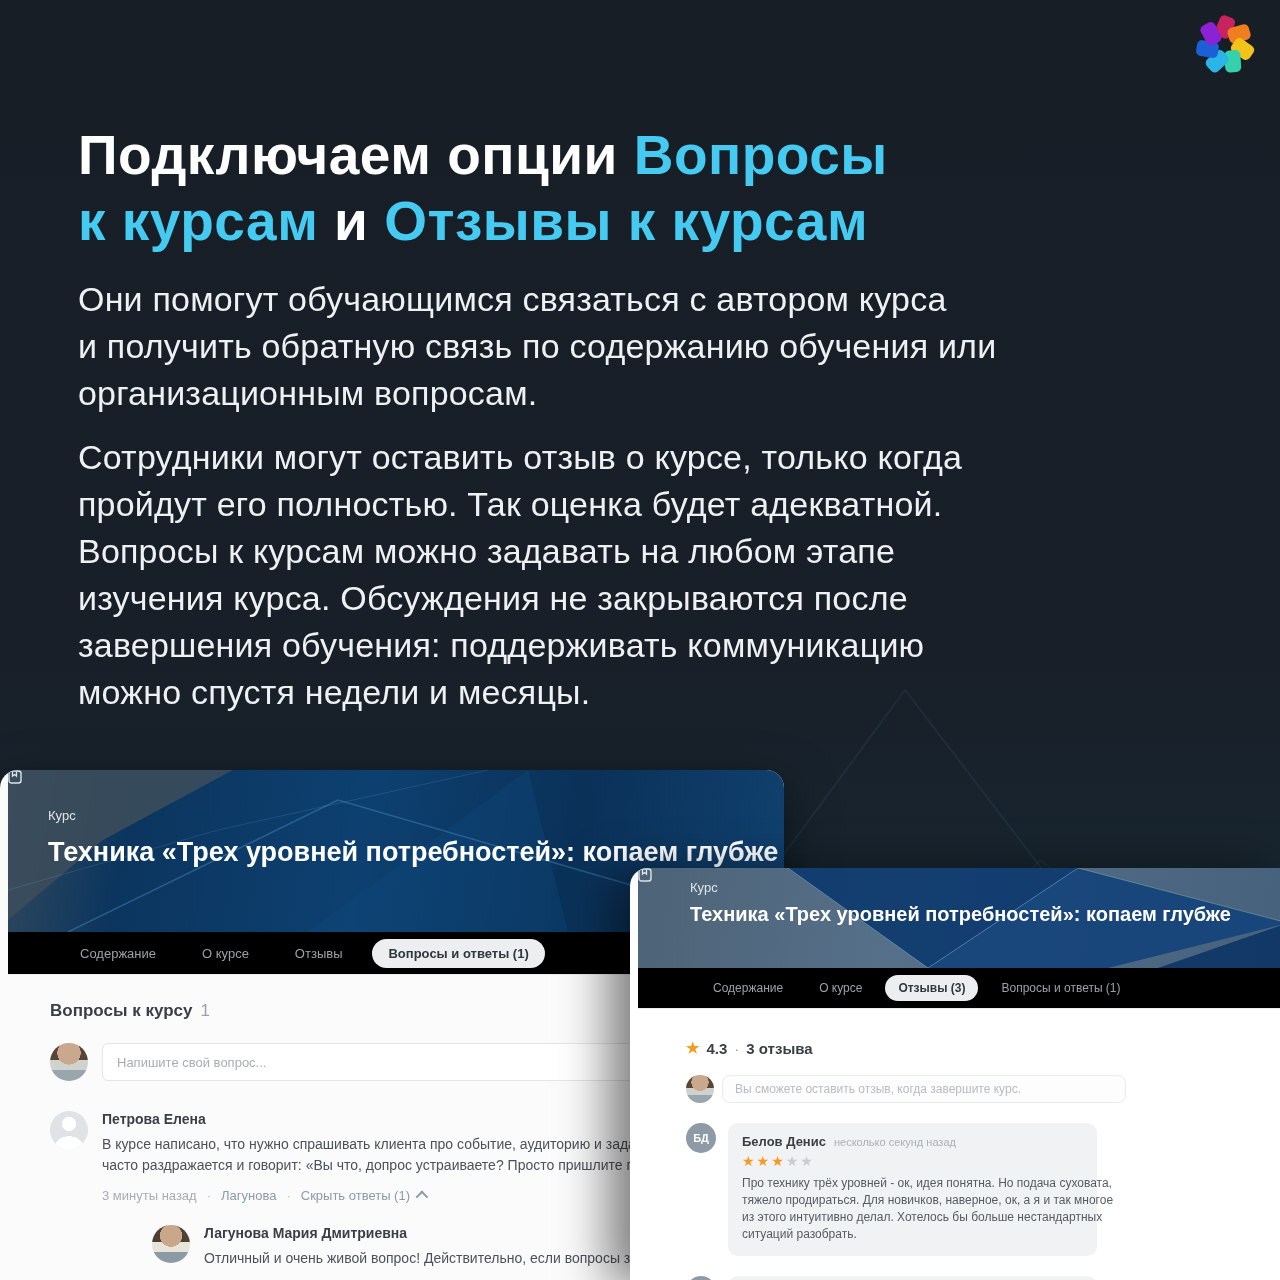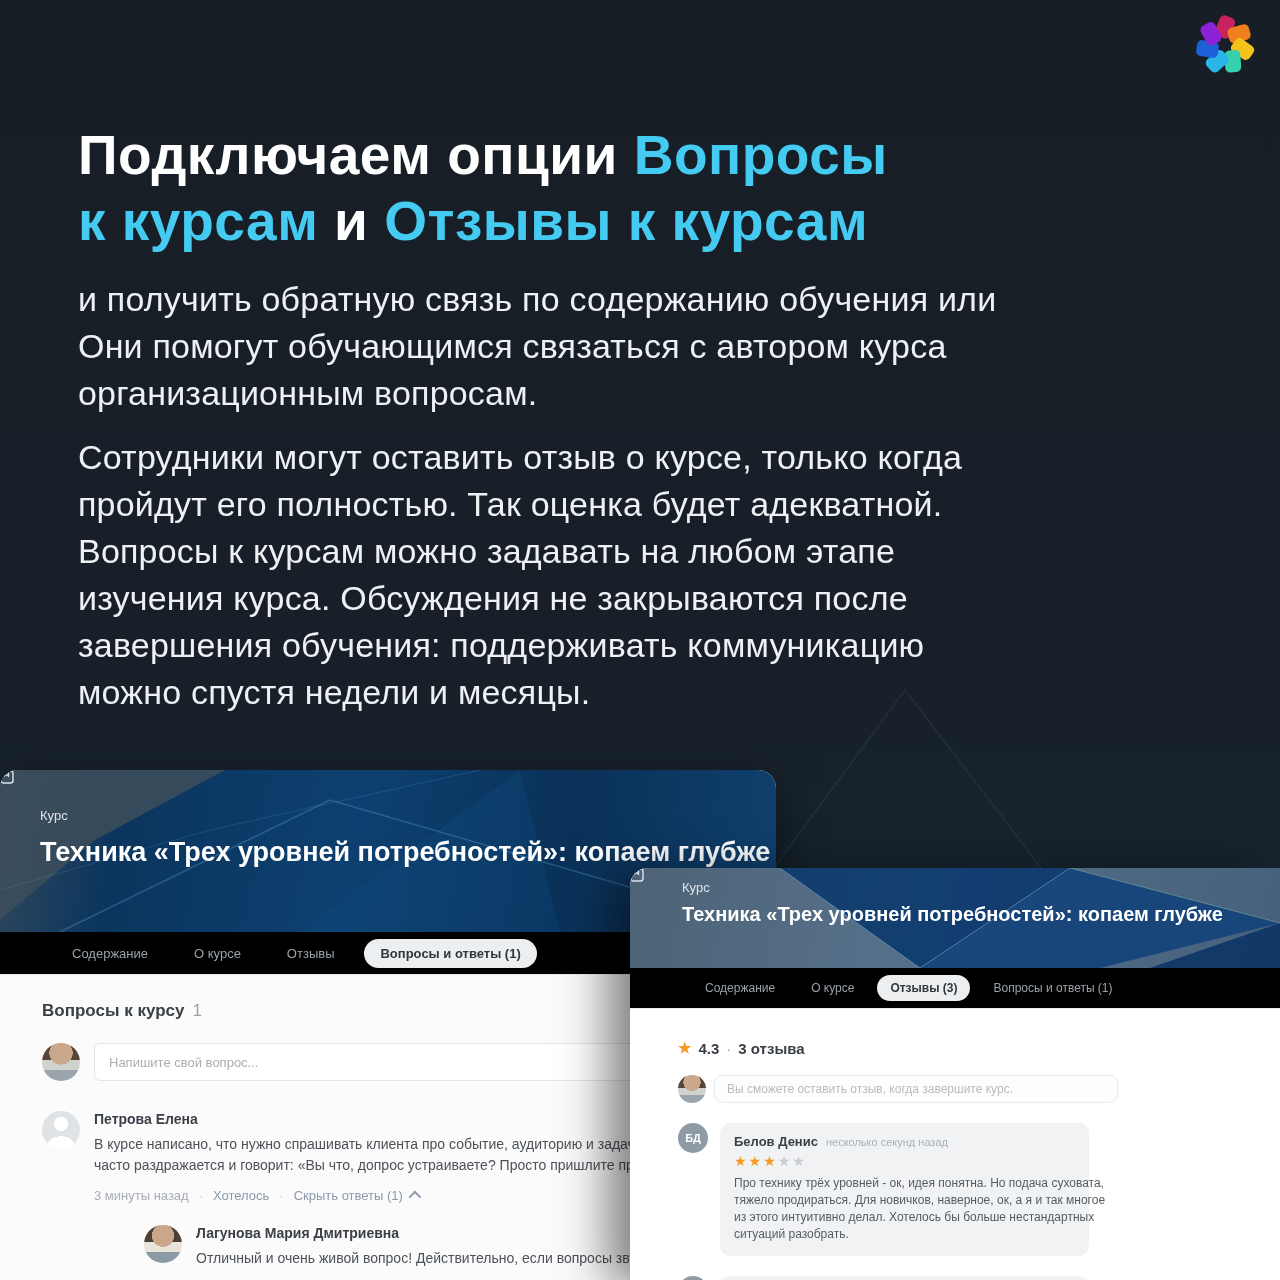--- a/index.html
+++ b/index.html
@@ -13,21 +13,21 @@
   
   .logo{position:absolute;top:14px;right:24px;width:62px;height:62px;}
   .headline{position:absolute;left:78px;top:122px;font-size:55px;font-weight:700;
             line-height:66px;color:#ffffff;letter-spacing:.5px;}
   .headline .accent{color:#45cbf1;}
   .para{position:absolute;left:78px;color:#eef1f4;font-size:34px;line-height:47px;letter-spacing:.2px;}
   #para1{top:276px;}
   #para2{top:434px;}
 
   
-  .card{position:absolute;background:#fff;box-shadow:0 18px 50px rgba(0,0,0,.5);}
+  .card{position:absolute;background:#fff;box-shadow:0 18px 50px rgba(0,0,0,.5);padding-left:8px;}
   .banner{position:relative;overflow:hidden;}
   .banner svg{position:absolute;inset:0;}
   .badge{position:relative;display:flex;align-items:center;gap:6px;color:#dde4ea;font-size:13px;}
   .course-title{position:relative;color:#fff;font-weight:700;}
   .tabbar{display:flex;align-items:center;background:#000000;border-bottom:1px solid #ececec;}
   .tab{font-size:13px;color:#9aa1a8;padding:7px 16px;border-radius:999px;white-space:nowrap;}
   .tab.active{background:#eceef0;color:#2f3740;font-weight:700;}
 
   
   #leftCard{left:0;top:770px;width:776px;height:510px;border-radius:18px 18px 0 0;overflow:hidden;background:#fbfbfc;}
@@ -123,22 +123,22 @@
       <rect x="23" y="2" width="16" height="22" rx="5" transform="rotate(22,31,13)" fill="#8b22d6"></rect>
     </g>
 </svg>
 
 <div class="headline">
   <span>Подключаем опции </span><span class="accent">Вопросы</span><br>
   <span class="accent">к курсам</span><span> и </span><span class="accent">Отзывы к курсам</span>
 </div>
 
 <div class="para" id="para1">
+  <div>Они помогут обучающимся связаться с автором курса</div>
   <div>и получить обратную связь по содержанию обучения или</div>
-  <div>Они помогут обучающимся связаться с автором курса</div>
   <div>организационным вопросам.</div>
 </div>
 <div class="para" id="para2">
   <div>Сотрудники могут оставить отзыв о курсе, только когда</div>
   <div>пройдут его полностью. Так оценка будет адекватной.</div>
   <div>Вопросы к курсам можно задавать на любом этапе</div>
   <div>изучения курса. Обсуждения не закрываются после</div>
   <div>завершения обучения: поддерживать коммуникацию</div>
   <div>можно спустя недели и месяцы.</div>
 </div>
@@ -176,21 +176,21 @@
     </div>
     <div class="comment">
       <div class="avatar ghost"></div>
       <div>
         <div class="c-name">Петрова Елена</div>
         <div class="c-line">В курсе написано, что нужно спрашивать клиента про событие, аудиторию и задачу. Но когда я так делаю</div>
         <div class="c-line">часто раздражается и говорит: «Вы что, допрос устраиваете? Просто пришлите прайс». Как задавать эти в</div>
         <div class="meta">
           <span>3 минуты назад</span>
           <span class="dot">·</span>
-          <span class="link">Хотелось</span>
+          <span class="link">Лагунова</span>
           <span class="dot">·</span>
           <span class="link"><span>Скрыть ответы (1)</span> <span class="chev"></span></span>
         </div>
         <div class="reply">
           <div class="avatar photo2"></div>
           <div>
             <div class="c-name">Лагунова Мария Дмитриевна</div>
             <div class="c-line">Отличный и очень живой вопрос! Действительно, если вопросы звучат как анкета или допрос, кли</div>
 
           </div>

